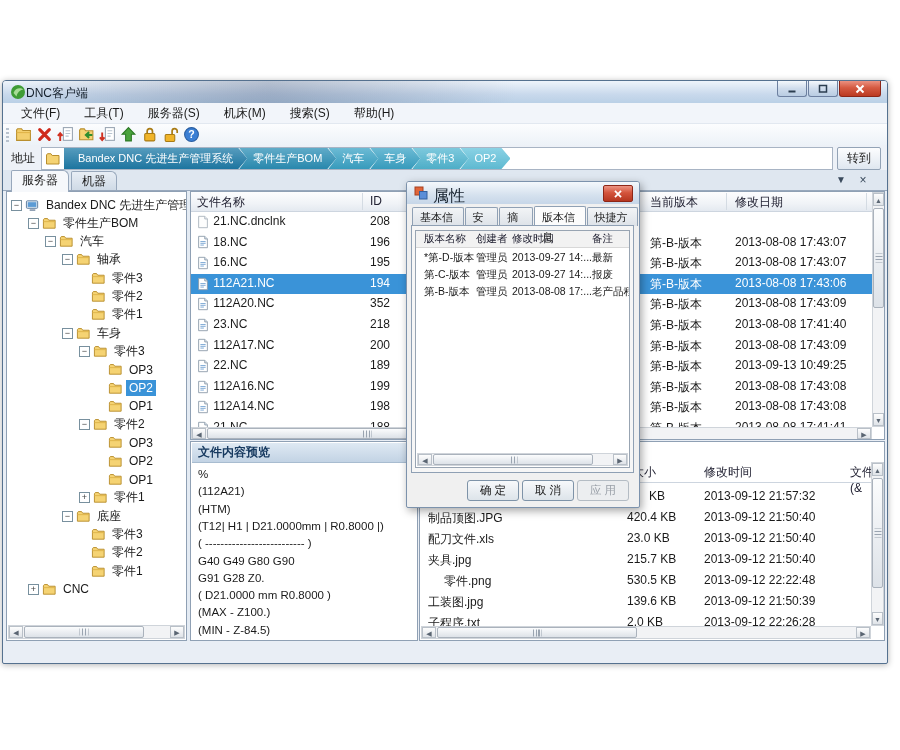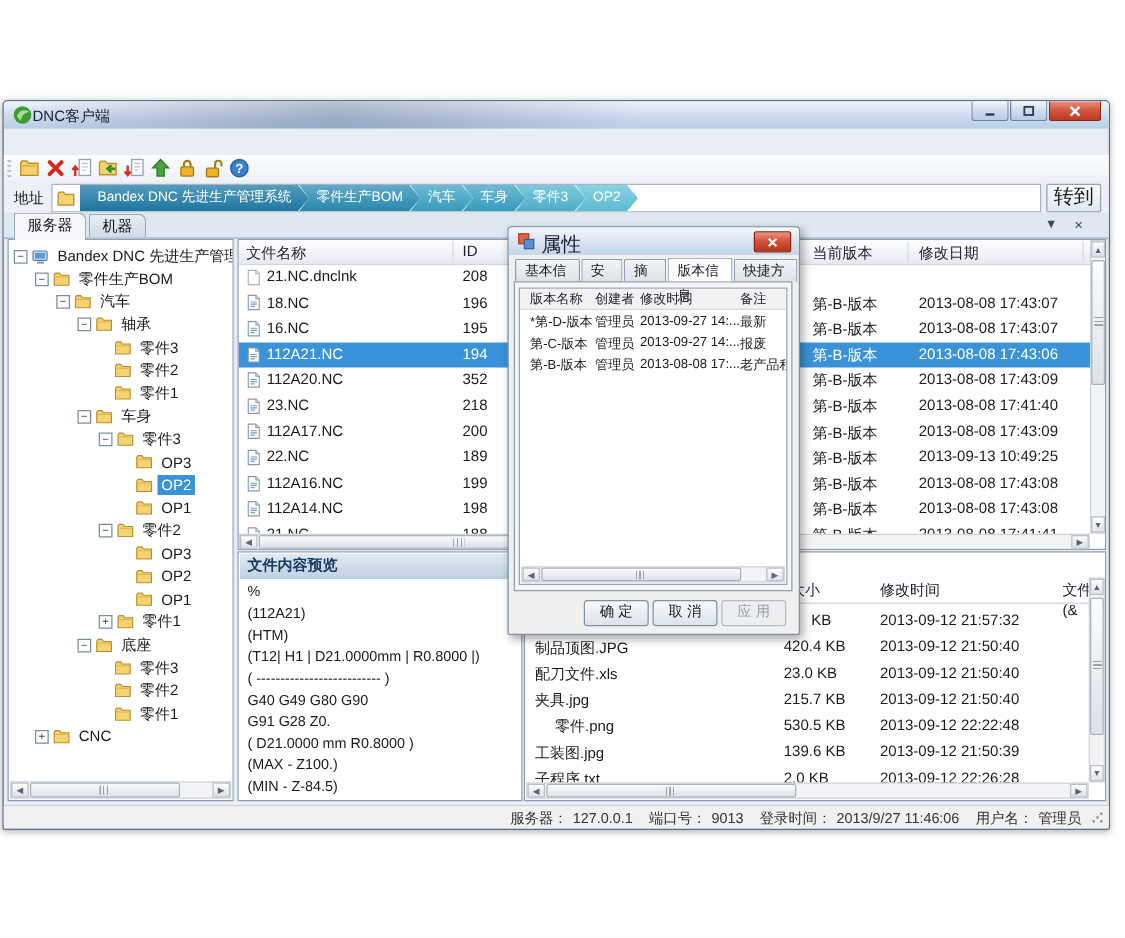--- a/index.html
+++ b/index.html
@@ -33,21 +33,21 @@
 
   
   .addressbar{position:absolute;left:0;top:64px;width:100%;height:25px;background:#edf1f7;}
   .addr-label{position:absolute;left:8px;top:5px;}
   .addr-box{position:absolute;left:38px;top:2px;right:54px;height:21px;background:#fff;border:1px solid #a8b4c4;display:flex;align-items:center;overflow:hidden;}
   .addr-folder{margin:0 3px 0 3px;}
   .crumbs{display:flex;height:21px;align-items:stretch;flex:1;}
   .crumb{color:#fff;font-size:11px;line-height:21px;padding:0 14px 0 14px;margin-left:-8px;
     clip-path:polygon(0 0,calc(100% - 9px) 0,100% 50%,calc(100% - 9px) 100%,0 100%,8px 50%);white-space:nowrap;}
   .crumb.first{clip-path:polygon(0 0,calc(100% - 9px) 0,100% 50%,calc(100% - 9px) 100%,0 100%);margin-left:0;}
-  .go-btn{position:absolute;right:6px;top:2px;width:42px;height:21px;background:linear-gradient(#fcfdfe,#dfe7f0);border:1px solid #93a3b6;border-radius:2px;text-align:center;line-height:20px;font-size:16px;}
+  .go-btn{position:absolute;right:6px;top:2px;width:42px;height:21px;background:linear-gradient(#fcfdfe,#dfe7f0);border:1px solid #93a3b6;border-radius:2px;text-align:center;line-height:20px;font-size:12px;}
 
   
   .tabstrip{position:absolute;left:0;top:89px;width:100%;height:20px;background:#dfe7f0;border-bottom:1px solid #98a8bc;}
   .vtab{position:absolute;top:0;height:20px;border:1px solid #98a8bc;border-bottom:none;border-radius:2px 6px 0 0;
     background:linear-gradient(#e8eef5,#cfdae6);padding:0 10px;line-height:19px;font-size:12px;}
   .vtab.active{background:#f6f8fb;z-index:2;height:21px;}
   .strip-ic{position:absolute;top:2px;width:16px;height:16px;color:#3a4a5c;font-size:10px;text-align:center;line-height:16px;}
 
   
   .tree-panel{position:absolute;left:3px;top:110px;width:181px;height:450px;background:#fff;border:1px solid #8fa0b4;box-sizing:border-box;overflow:hidden;}
@@ -143,20 +143,28 @@
               </svg></span>
           </div>
           <div class="wb close">
             <span class="ic" style="width:16px;height:16px"><svg width="16" height="16" viewBox="0 0 16 16">
                 <path d="M4.5 4.5 l7 7 M11.5 4.5 l-7 7" stroke="#fff" stroke-width="2"></path>
               </svg></span>
           </div>
         </div>
   </div>
 
+  <div class="menubar" id="menubar">
+        <div class="mi">文件(F)</div>
+        <div class="mi">工具(T)</div>
+        <div class="mi">服务器(S)</div>
+        <div class="mi">机床(M)</div>
+        <div class="mi">搜索(S)</div>
+        <div class="mi">帮助(H)</div>
+      </div>
 
   <div class="toolbar">
     <span class="grip-v"></span>
     <span id="toolbtns" style="display:flex;">
           <div class="tb">
             <span class="ic" style="width:17px;height:17px"><svg width="17" height="17" viewBox="0 0 16 16">
                 <path d="M1.5 13.5 V3.8 l1-1.3 h3.6 l1.3 1.8 h7.1 v9.2 Z" fill="#f3cf6e" stroke="#b98f2e"></path>
                 <path d="M1.5 6.2 h13" stroke="#e0b448"></path>
               </svg></span>
           </div>
@@ -632,29 +640,20 @@
     </div>
     <div class="sb" style="left:1px;top:184px;width:450px;height:13px;">
       <span class="btn sa-l" style="left:0;top:0;width:14px;height:11px;line-height:11px;"></span>
       <span class="btn sa-r" style="right:0;top:0;width:14px;height:11px;line-height:11px;"></span>
       <span class="thumb" style="left:15px;top:0;width:200px;height:11px;">
             <span class="tg h"></span>
           </span>
     </div>
   </div>
 
-  <div class="statusbar">
-    <div class="st-items" id="statusItems">
-          <span><b>服务器：</b>127.0.0.1</span>
-          <span><b>端口号：</b>9013</span>
-          <span><b>登录时间：</b>2013/9/27 11:46:06</span>
-          <span><b>用户名：</b>管理员</span>
-        </div>
-    <div class="gripper"></div>
-  </div>
 
   <div class="dialog">
     <div class="dlg-title">
       <span class="ic" style="position:absolute;left:6px;top:3px;" id="dlgIcon"><svg width="16" height="16" viewBox="0 0 16 16">
               <rect x="2" y="2" width="8" height="8" fill="#e0653a" stroke="#a8401e"></rect>
               <rect x="6.5" y="6.5" width="7.5" height="7.5" fill="#5b8ed8" stroke="#34619f"></rect>
             </svg></span>
       <span class="t">属性</span>
       <span class="dlg-x" id="dlgX">
             <span class="ic" style="width:14px;height:14px"><svg width="14" height="14" viewBox="0 0 16 16">

